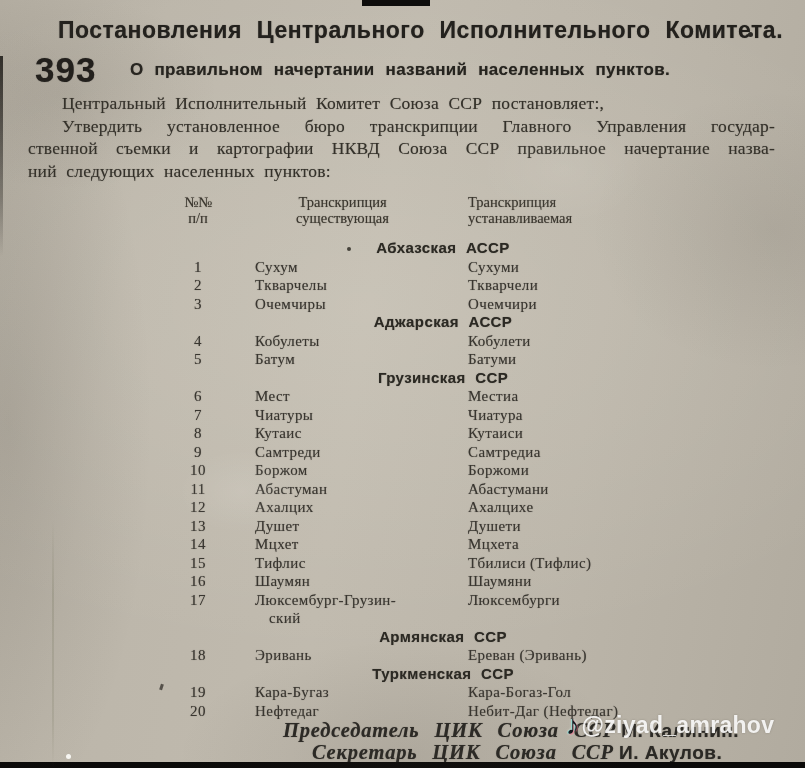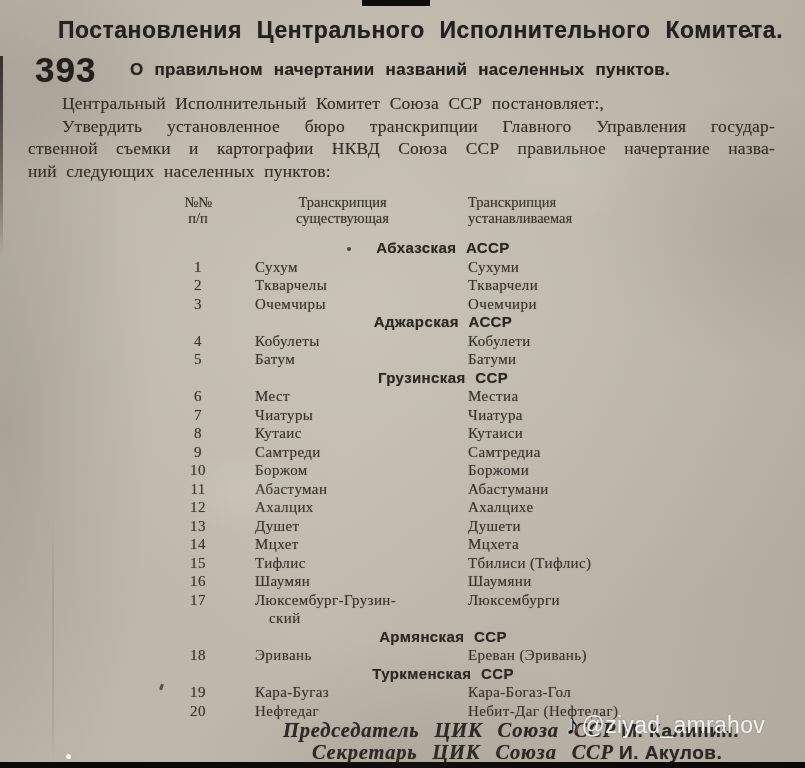--- a/index.html
+++ b/index.html
@@ -67,21 +67,21 @@
     text-shadow:0 0 1px rgba(43,41,37,.55);}
   .sig-1{left:283px;top:719px;}
   .sig-2{left:312px;top:741px;}
   .sig-role{font-style:italic;font-weight:bold;letter-spacing:.8px;word-spacing:9px;}
   .sig-name{font-family:"Liberation Sans","DejaVu Sans",sans-serif;font-weight:bold;
     font-size:19px;letter-spacing:.5px;}
 
   .watermark{position:absolute;left:566px;top:712px;display:flex;align-items:center;z-index:8;}
   .wm-icon{font-size:27px;color:#17171c;line-height:1;
     text-shadow:-1px 0 0 rgba(105,240,235,.55), 1px 1px 0 rgba(250,80,120,.45), 0 0 3px rgba(255,255,255,.9);}
-  .wm-text{font-family:"Liberation Sans","DejaVu Sans",sans-serif;font-weight:normal;font-size:23px;
+  .wm-text{font-family:"Liberation Sans","DejaVu Sans",sans-serif;font-weight:bold;font-size:23px;
     color:rgba(255,255,255,.88);letter-spacing:.3px;margin-left:2px;
     text-shadow:0 0 2px rgba(120,115,105,.6);}
 
   .mark{position:absolute;z-index:4;pointer-events:none;}
   .edge-strip{left:0;top:56px;width:3px;height:200px;
     background:linear-gradient(to bottom, rgba(25,23,20,.85), rgba(25,23,20,.35) 70%, transparent);filter:blur(.4px);}
   .speck-tr{left:748px;top:32px;width:5px;height:5px;border-radius:50%;background:#2c2a26;filter:blur(.3px);}
   .dot-section{left:347px;top:247px;width:4px;height:4px;border-radius:50%;background:#45423a;}
   .tick-19{left:160px;top:684px;width:3px;height:6px;background:#55514a;transform:rotate(18deg);filter:blur(.3px);}
   .speck-white{left:66px;top:754px;width:5px;height:5px;border-radius:50%;background:rgba(255,255,252,.9);filter:blur(.3px);}

